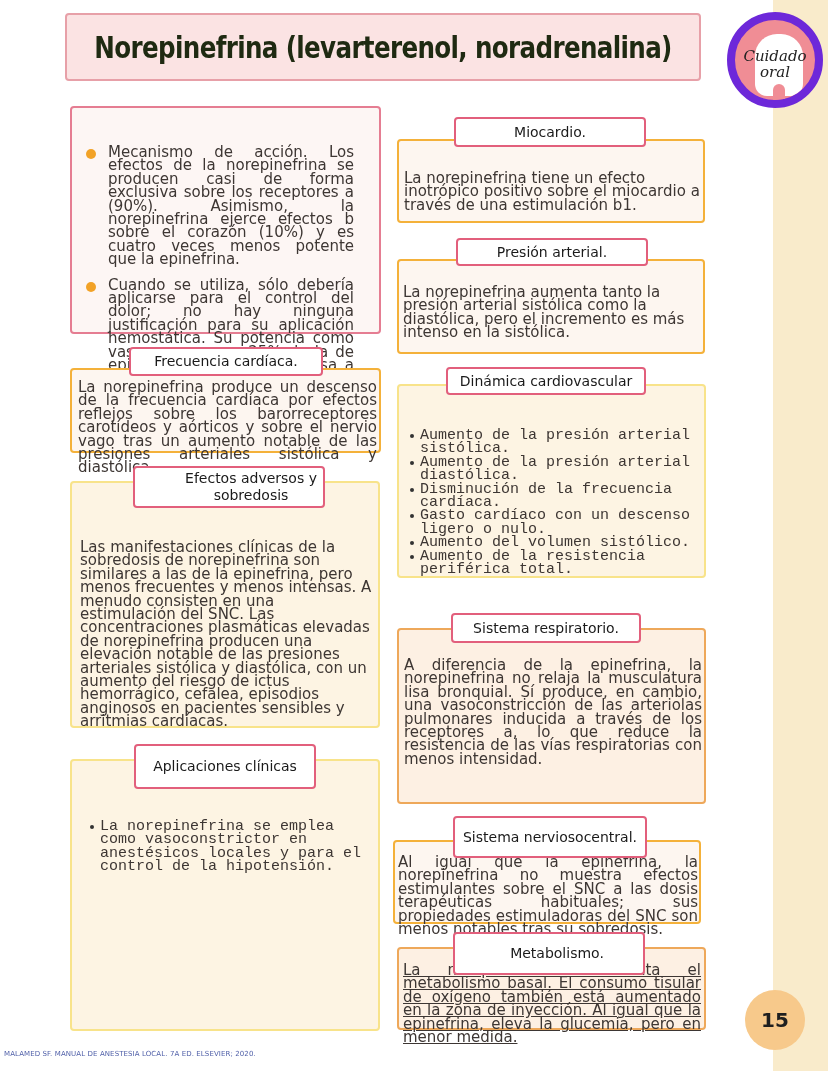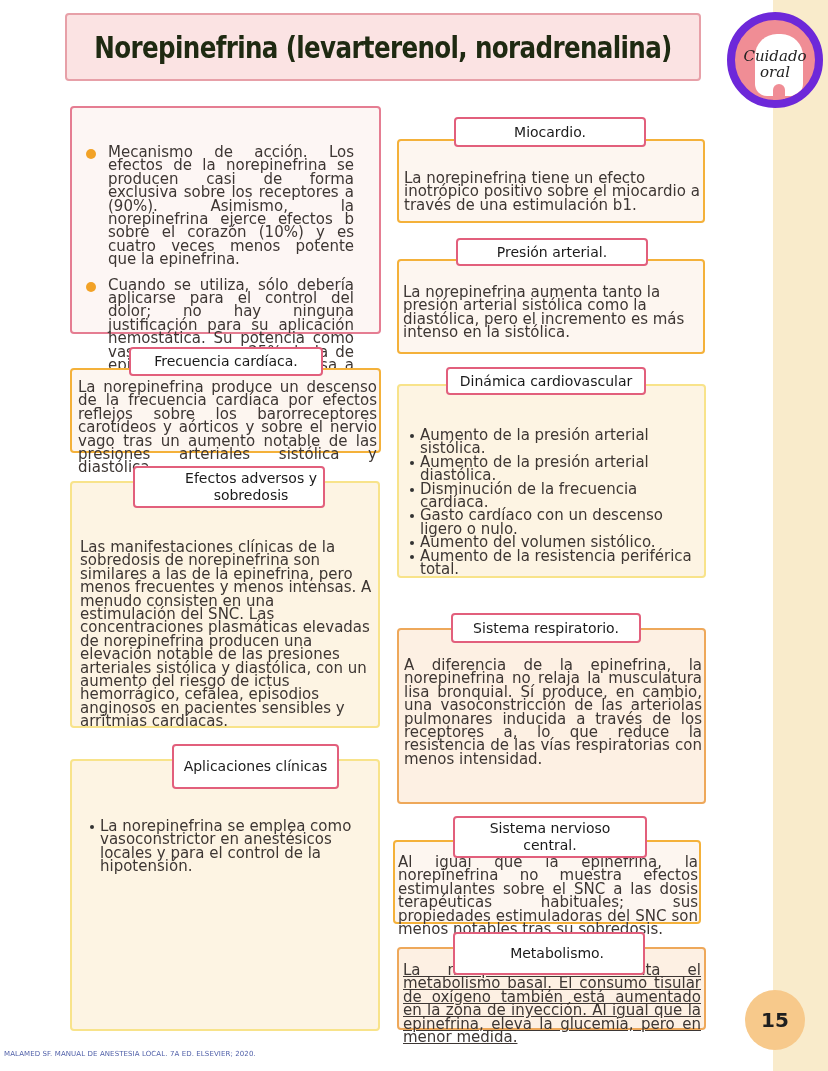--- a/index.html
+++ b/index.html
@@ -27,21 +27,21 @@
   .box.yellow { background: #fdf4e3; border: 2px solid #f8e38a; }
   .box.peach { background: #fdf0e3; border: 2px solid #eea85a; }
 
   .label { position: absolute; background: #fff; border: 2px solid #e25f7c; border-radius: 4px;
     display: flex; align-items: center; justify-content: center; text-align: center;
     font-family: "DejaVu Sans", sans-serif; font-size: 14px; color: #1a1a1a; line-height: 17px; z-index: 2; }
 
   .text { position: absolute; font-size: 15px; line-height: 13.4px; color: #3d3633; text-align: justify; }
   .text.left { text-align: left; }
   ul.bl { list-style: none; }
-  ul.bl li { position: relative; padding-left: 12px; }
+  ul.bl li { position: relative; padding-left: 12px; font-family: Liberation Mono, monospace; }
   ul.bl li:before { content: ""; position: absolute; left: 2px; top: 5px; width: 4px; height: 4px; background: #333; border-radius: 50%; }
 
   .orange-dot-list li { position: relative; padding-left: 22px; margin-bottom: 12px; }
   .orange-dot-list .dot { position: absolute; left: 0; top: 3px; width: 10px; height: 10px; border-radius: 50%; background: #f2a227; }
 
   .footer { position: absolute; left: 4px; top: 1050px; font-size: 7px; color: #4f5fa8; letter-spacing: 0.1px; }
   .page-num { position: absolute; left: 745px; top: 990px; width: 60px; height: 60px; border-radius: 50%;
     background: #f7c98b; display: flex; align-items: center; justify-content: center;
     font-size: 20px; font-weight: bold; color: #1f1f1f; }
 </style>
@@ -96,27 +96,27 @@
   <div>Efectos adversos y</div>
   <div>sobredosis</div>
 </div>
 <div class="text left" style="left:80px; top:541px; width:292px;">Las manifestaciones clínicas de la sobredosis de norepinefrina son similares a las de la epinefrina, pero menos frecuentes y menos intensas. A menudo consisten en una estimulación del SNC. Las concentraciones plasmáticas elevadas de norepinefrina producen una elevación notable de las presiones arteriales sistólica y diastólica, con un aumento del riesgo de ictus hemorrágico, cefalea, episodios anginosos en pacientes sensibles y arritmias cardíacas.</div>
 
 <div class="box peach" style="left:397px; top:628px; width:309px; height:176px;"></div>
 <div class="label" style="left:451px; top:613px; width:190px; height:30px;">Sistema respiratorio.</div>
 <div class="text" style="left:404px; top:659px; width:298px;">A diferencia de la epinefrina, la norepinefrina no relaja la musculatura lisa bronquial. Sí produce, en cambio, una vasoconstricción de las arteriolas pulmonares inducida a través de los receptores a, lo que reduce la resistencia de las vías respiratorias con menos intensidad.</div>
 
 <div class="box yellow" style="left:70px; top:759px; width:310px; height:272px;"></div>
-<div class="label" style="left:134px; top:744px; width:167px; height:45px;margin-left:38px;">Aplicaciones clínicas</div>
+<div class="label" style="left:134px; top:744px; width:182px; height:45px;">Aplicaciones clínicas</div>
 <ul class="text bl left" style="left:88px; top:820px; width:285px;">
   <li>La norepinefrina se emplea como vasoconstrictor en anestésicos locales y para el control de la hipotensión.</li>
 </ul>
 
 <div class="box orange" style="left:393px; top:840px; width:308px; height:84px;"></div>
-<div class="label" style="left:453px; top:816px; width:194px; height:42px; flex-direction:column;">
+<div class="label" style="left:453px; top:816px; width:194px; height:42px; flex-direction:row;">
   <div>Sistema nervioso</div>
   <div>central.</div>
 </div>
 <div class="text" style="left:398px; top:856px; width:300px;">Al igual que la epinefrina, la norepinefrina no muestra efectos estimulantes sobre el SNC a las dosis terapéuticas habituales; sus propiedades estimuladoras del SNC son menos notables tras su sobredosis.</div>
 
 <div class="box peach" style="left:397px; top:947px; width:309px; height:83px;"></div>
 <div class="label" style="left:453px; top:932px; width:192px; height:43px;padding-left:16px;">Metabolismo.</div>
 <div class="text" style="left:403px; top:964px; width:298px;text-decoration:underline;">La norepinefrina incrementa el metabolismo basal. El consumo tisular de oxígeno también está aumentado en la zona de inyección. Al igual que la epinefrina, eleva la glucemia, pero en menor medida.</div>
 
 <div class="footer">MALAMED SF. MANUAL DE ANESTESIA LOCAL. 7A ED. ELSEVIER; 2020.</div>

